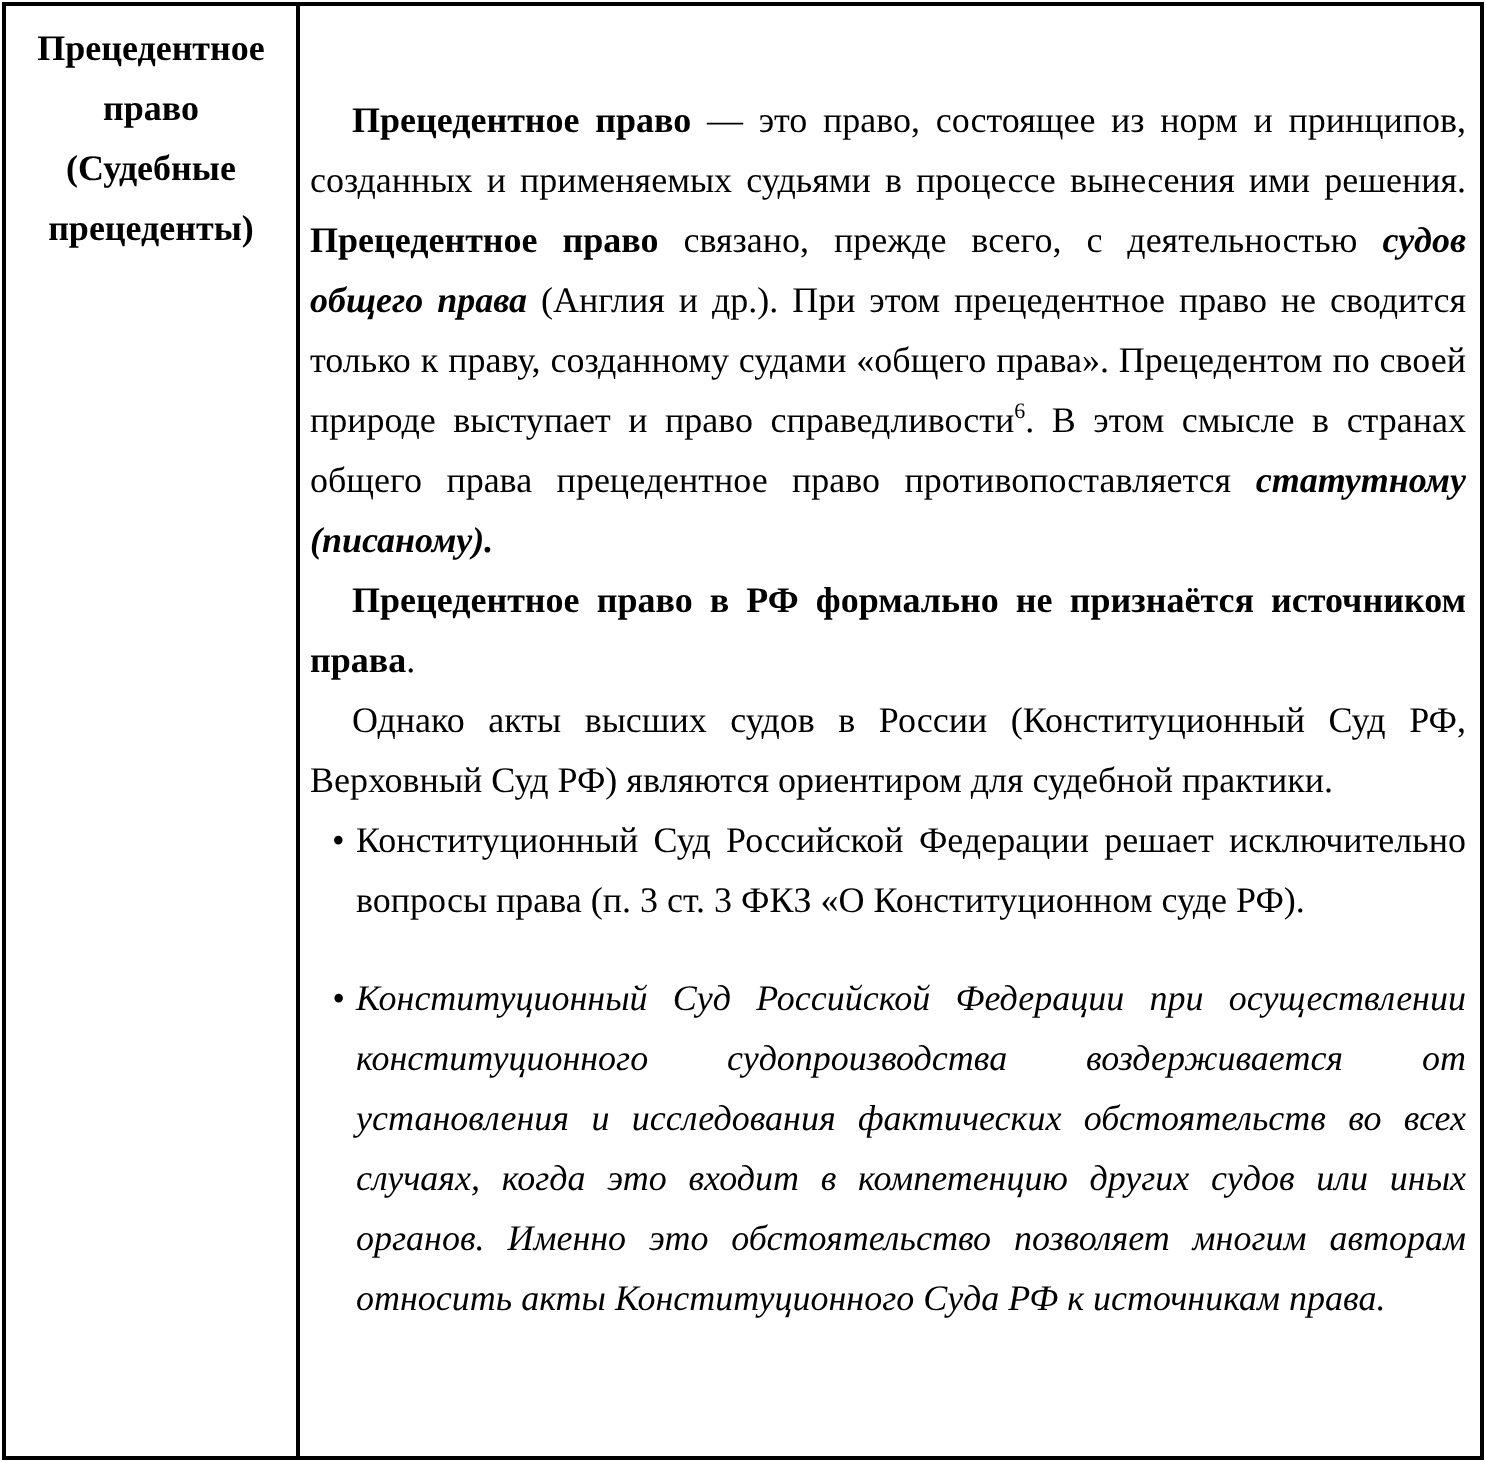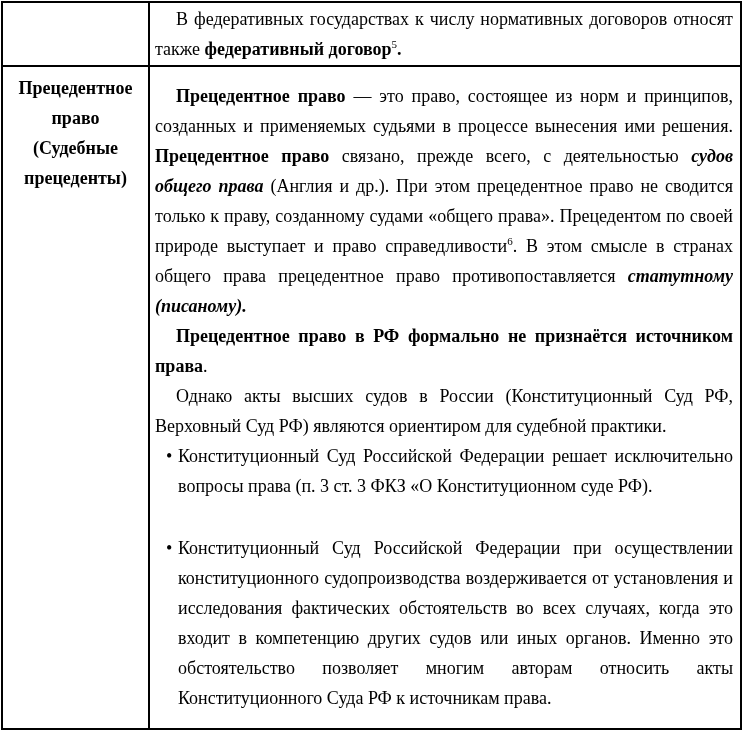--- a/index.html
+++ b/index.html
@@ -31,54 +31,48 @@
     text-align: center;
     font-weight: bold;
     line-height: 30px;
     padding: 6px 4px 0 4px;
   }
   td.def-cell {
     line-height: 30px;
     text-align: justify;
     padding: 1px 7px 0 5px;
   }
-  td.def-cell-2 { padding-top: 14px; }
+  td.def-cell-2 { padding-top: 42px; }
   .para { text-align: justify; }
   .para.indent { text-indent: 21px; }
   sup {
     font-size: 11px;
     vertical-align: super;
     line-height: 0;
   }
   .bullet-item {
     position: relative;
     padding-left: 23px;
     text-indent: -12px;
     text-align: justify;
   }
   .bullet-item .bullet-marker {
     display: inline-block;
     width: 12px;
     text-indent: 0;
     text-align: left;
   }
-  .bullet-gap { margin-top: 32px; }
+  .bullet-gap { margin-top: 19px; font-style: italic; }
 </style>
 </head>
 <body>
 
 <div class="page">
   <table class="doc-table">
     <tbody>
-      <tr>
-        <td class="term-cell"></td>
-        <td class="def-cell">
-          <p class="para indent"><span>В федеративных государствах к числу нормативных договоров относят также </span><span style="font-weight: bold;">федеративный договор</span><sup>5</sup><span style="font-weight: bold;">.</span></p>
-        </td>
-      </tr>
       <tr>
         <td class="term-cell">
           <span>Прецедентное право (Судебные прецеденты)</span>
         </td>
         <td class="def-cell def-cell-2">
           <p class="para indent"><span style="font-weight: bold;">Прецедентное право</span><span> —  это право, состоящее из норм и принципов, созданных и применяемых судьями в процессе вынесения ими решения. </span><span style="font-weight: bold;">Прецедентное право</span><span> связано, прежде всего, с деятельностью </span><span style="font-weight: bold; font-style: italic;">судов общего права</span><span> (Англия и др.). При этом прецедентное право не сводится только к праву, созданному судами «общего права». Прецедентом по своей природе выступает и право справедливости</span><sup>6</sup><span>. В этом смысле в странах общего права прецедентное право противопоставляется </span><span style="font-weight: bold; font-style: italic;">статутному (писаному).</span></p>
           <p class="para indent"><span style="font-weight: bold;">Прецедентное право в РФ формально не признаётся источником права</span><span>.</span></p>
           <p class="para indent"><span>Однако акты  высших судов в России (Конституционный Суд РФ, Верховный Суд РФ) являются ориентиром для судебной практики.</span></p>
           <div class="bullet-item">
             <span class="bullet-marker">•</span><span><span>Конституционный Суд Российской Федерации решает исключительно вопросы права (п. 3 ст. 3 ФКЗ «О Конституционном суде РФ).</span></span>

